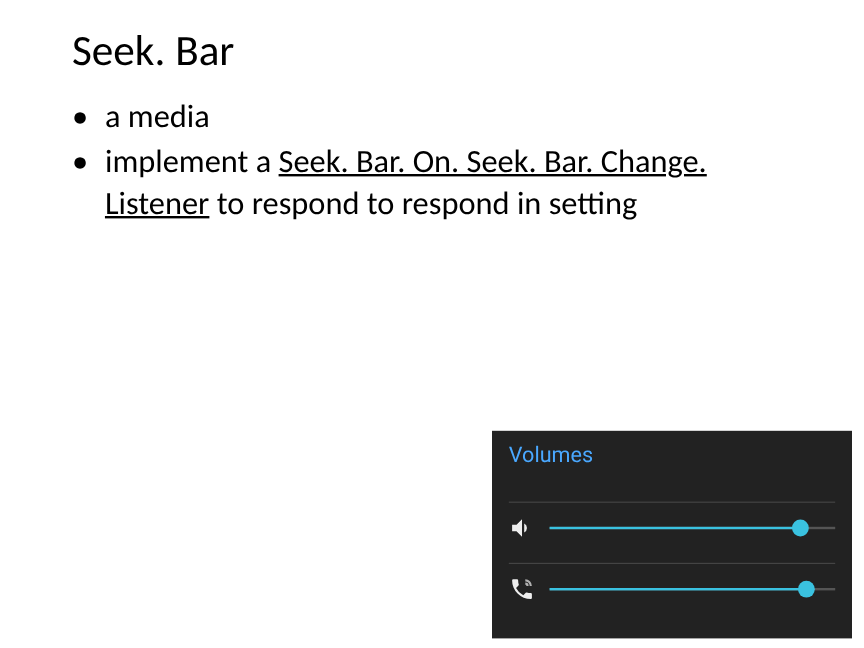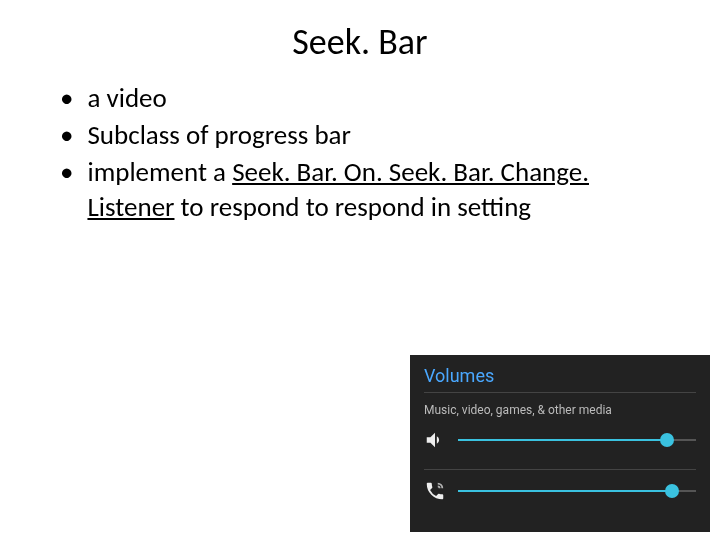--- a/index.html
+++ b/index.html
@@ -9,21 +9,20 @@
     background: #fff;
     font-family: Calibri, Arial, sans-serif;
     color: #000;
     overflow: hidden;
     position: relative;
   }
   .slide {
     padding: 20px 60px 0 60px;
   }
   .title {
-    text-align: center;
     font-size: 36px;
     font-weight: 400;
     margin-bottom: 16px;
   }
   ul.bullets {
     list-style: none;
     font-size: 27px;
     line-height: 1.3;
   }
   ul.bullets > li {
@@ -47,21 +46,21 @@
     width: 300px;
     background: #222;
     font-family: Roboto, Arial, sans-serif;
     color: #eee;
     padding: 10px 14px 12px 14px;
   }
   .shot-title {
     color: #4aa8ff;
     font-size: 18px;
     font-weight: 400;
-    padding-bottom: 6px;
+    padding-bottom: 28px;
     border-bottom: 1px solid #444;
     margin-bottom: 10px;
   }
   .sect-label {
     font-size: 12px;
     color: #bbb;
     margin-bottom: 12px;
   }
   .row {
     display: flex;
@@ -103,37 +102,33 @@
     margin: 4px 0 10px 0;
   }
 </style>
 </head>
 <body>
 
 <div class="slide">
   <h1 class="title">Seek. Bar</h1>
   <ul class="bullets">
     <li>
-        <span>a video</span>
-      </li>
-    <li>
-        <span>Subclass of progress bar</span>
+        <span>a media</span>
       </li>
     <li>
       <span>
         <span>implement a </span><span class="link">Seek. Bar. On. Seek. Bar. Change. Listener</span><span> to respond to respond in setting</span>
       </span>
     </li>
   </ul>
 </div>
 
 <div class="shot">
   <div class="shot-title">Volumes</div>
 
-  <div class="sect-label">Music, video, games, &amp; other media</div>
   <div class="row">
     <span class="icon">
       <svg viewBox="0 0 24 24" fill="currentColor">
           <path d="M3 9v6h4l5 5V4L7 9H3zm13.5 3a4.5 4.5 0 0 0-2.5-4v8a4.5 4.5 0 0 0 2.5-4z"></path>
         </svg>
     </span>
     <div class="track">
       <div class="fill" style="width:88%"></div>
       <div class="thumb" style="left:88%"></div>
     </div>

